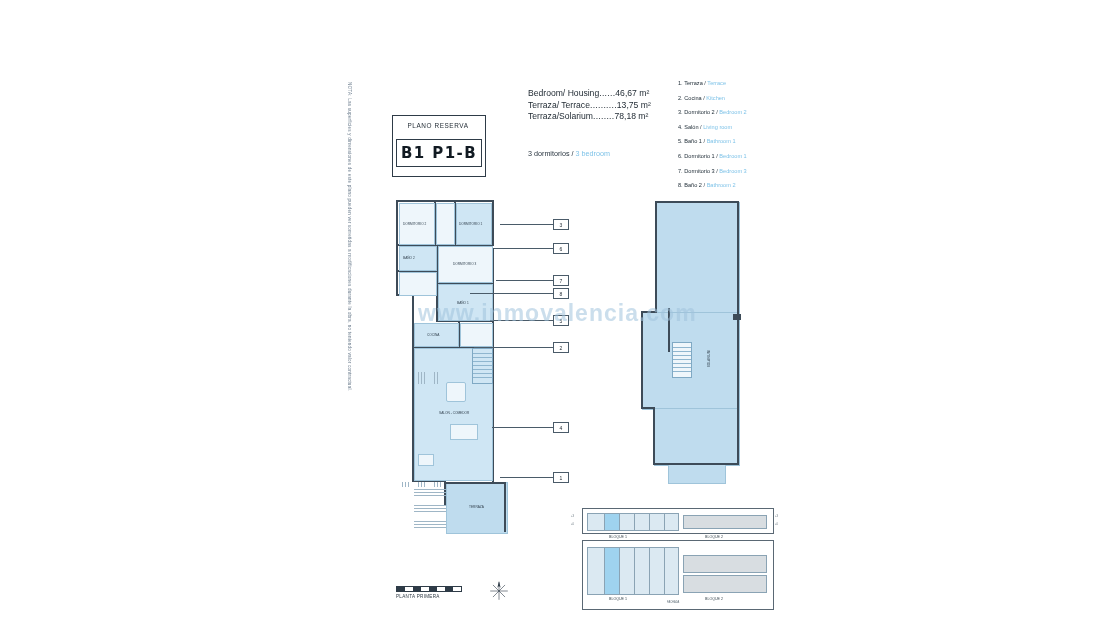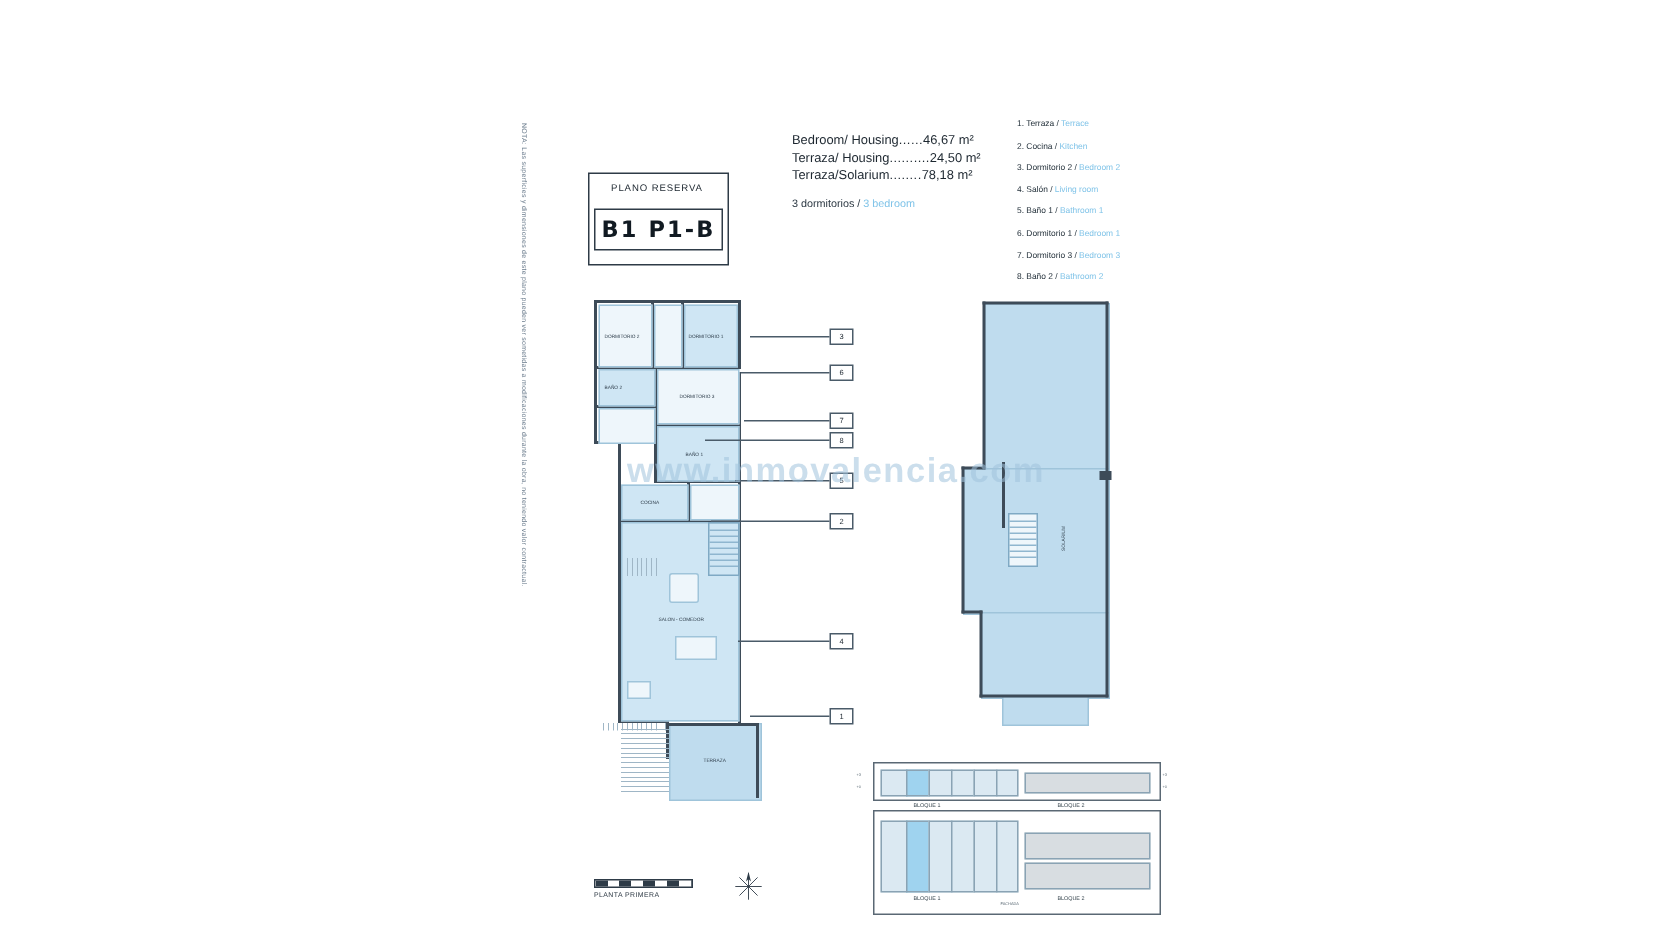--- a/index.html
+++ b/index.html
@@ -31,21 +31,21 @@
     position:absolute;left:396px;top:139px;width:84px;height:26px;
     border:1px solid #2e3b47;display:flex;align-items:center;justify-content:center;
     font-family:"DejaVu Sans",sans-serif;
     font-size:15px;font-weight:bold;letter-spacing:1.4px;color:#111a22;
   }
 
   
   .areas{position:absolute;left:528px;top:88px;width:180px;color:#1d2730;}
   .areas .row{font-size:8.6px;line-height:11.6px;white-space:nowrap;}
   .areas .row .dots{letter-spacing:.3px;}
-  .areas .sub{margin-top:8px;font-size:7.2px;color:#2b3742;white-space:nowrap;}
+  .areas .sub{margin-top:26px;font-size:7.2px;color:#2b3742;white-space:nowrap;}
   .areas .sub .en{color:#7fc3e8;}
 
   
   .legend{position:absolute;left:678px;top:76px;width:170px;}
   .legend .item{font-size:5.6px;line-height:14.6px;color:#23303a;white-space:nowrap;}
   .legend .item .en{color:#7fc3e8;}
 
   
   .tag{
     position:absolute;width:14px;height:9px;border:.7px solid #4a5b69;background:#fff;
@@ -109,21 +109,21 @@
 <div class="sheet">
 
   <div class="vertical-note">NOTA: Las superficies y dimensiones de este plano pueden ver sometidas a modificaciones durante la obra, no teniendo valor contractual.</div>
 
   <div class="reserva-box"></div>
   <div class="reserva-title">PLANO RESERVA</div>
   <div class="reserva-code">B1 P1-B</div>
 
   <div class="areas">
     <div class="row"><span>Bedroom/ Housing</span><span class="dots">......</span><span>46,67 m²</span></div>
-    <div class="row"><span>Terraza/ Housing</span><span class="dots">..........</span><span>24,50 m²</span></div>
+    <div class="row"><span>Terraza/ Terrace</span><span class="dots">..........</span><span>13,75 m²</span></div>
     <div class="row"><span>Terraza/Solarium</span><span class="dots">........</span><span>78,18 m²</span></div>
     <div class="sub"><span>3 dormitorios / </span><span class="en">3 bedroom</span></div>
   </div>
 
   <div class="legend">
     <div class="item"><span>1.</span> <span>Terraza / </span><span class="en">Terrace</span></div>
     <div class="item"><span>2.</span> <span>Cocina / </span><span class="en">Kitchen</span></div>
     <div class="item"><span>3.</span> <span>Dormitorio 2 / </span><span class="en">Bedroom 2</span></div>
     <div class="item"><span>4.</span> <span>Salón / </span><span class="en">Living room</span></div>
     <div class="item"><span>5.</span> <span>Baño 1 / </span><span class="en">Bathroom 1</span></div>

